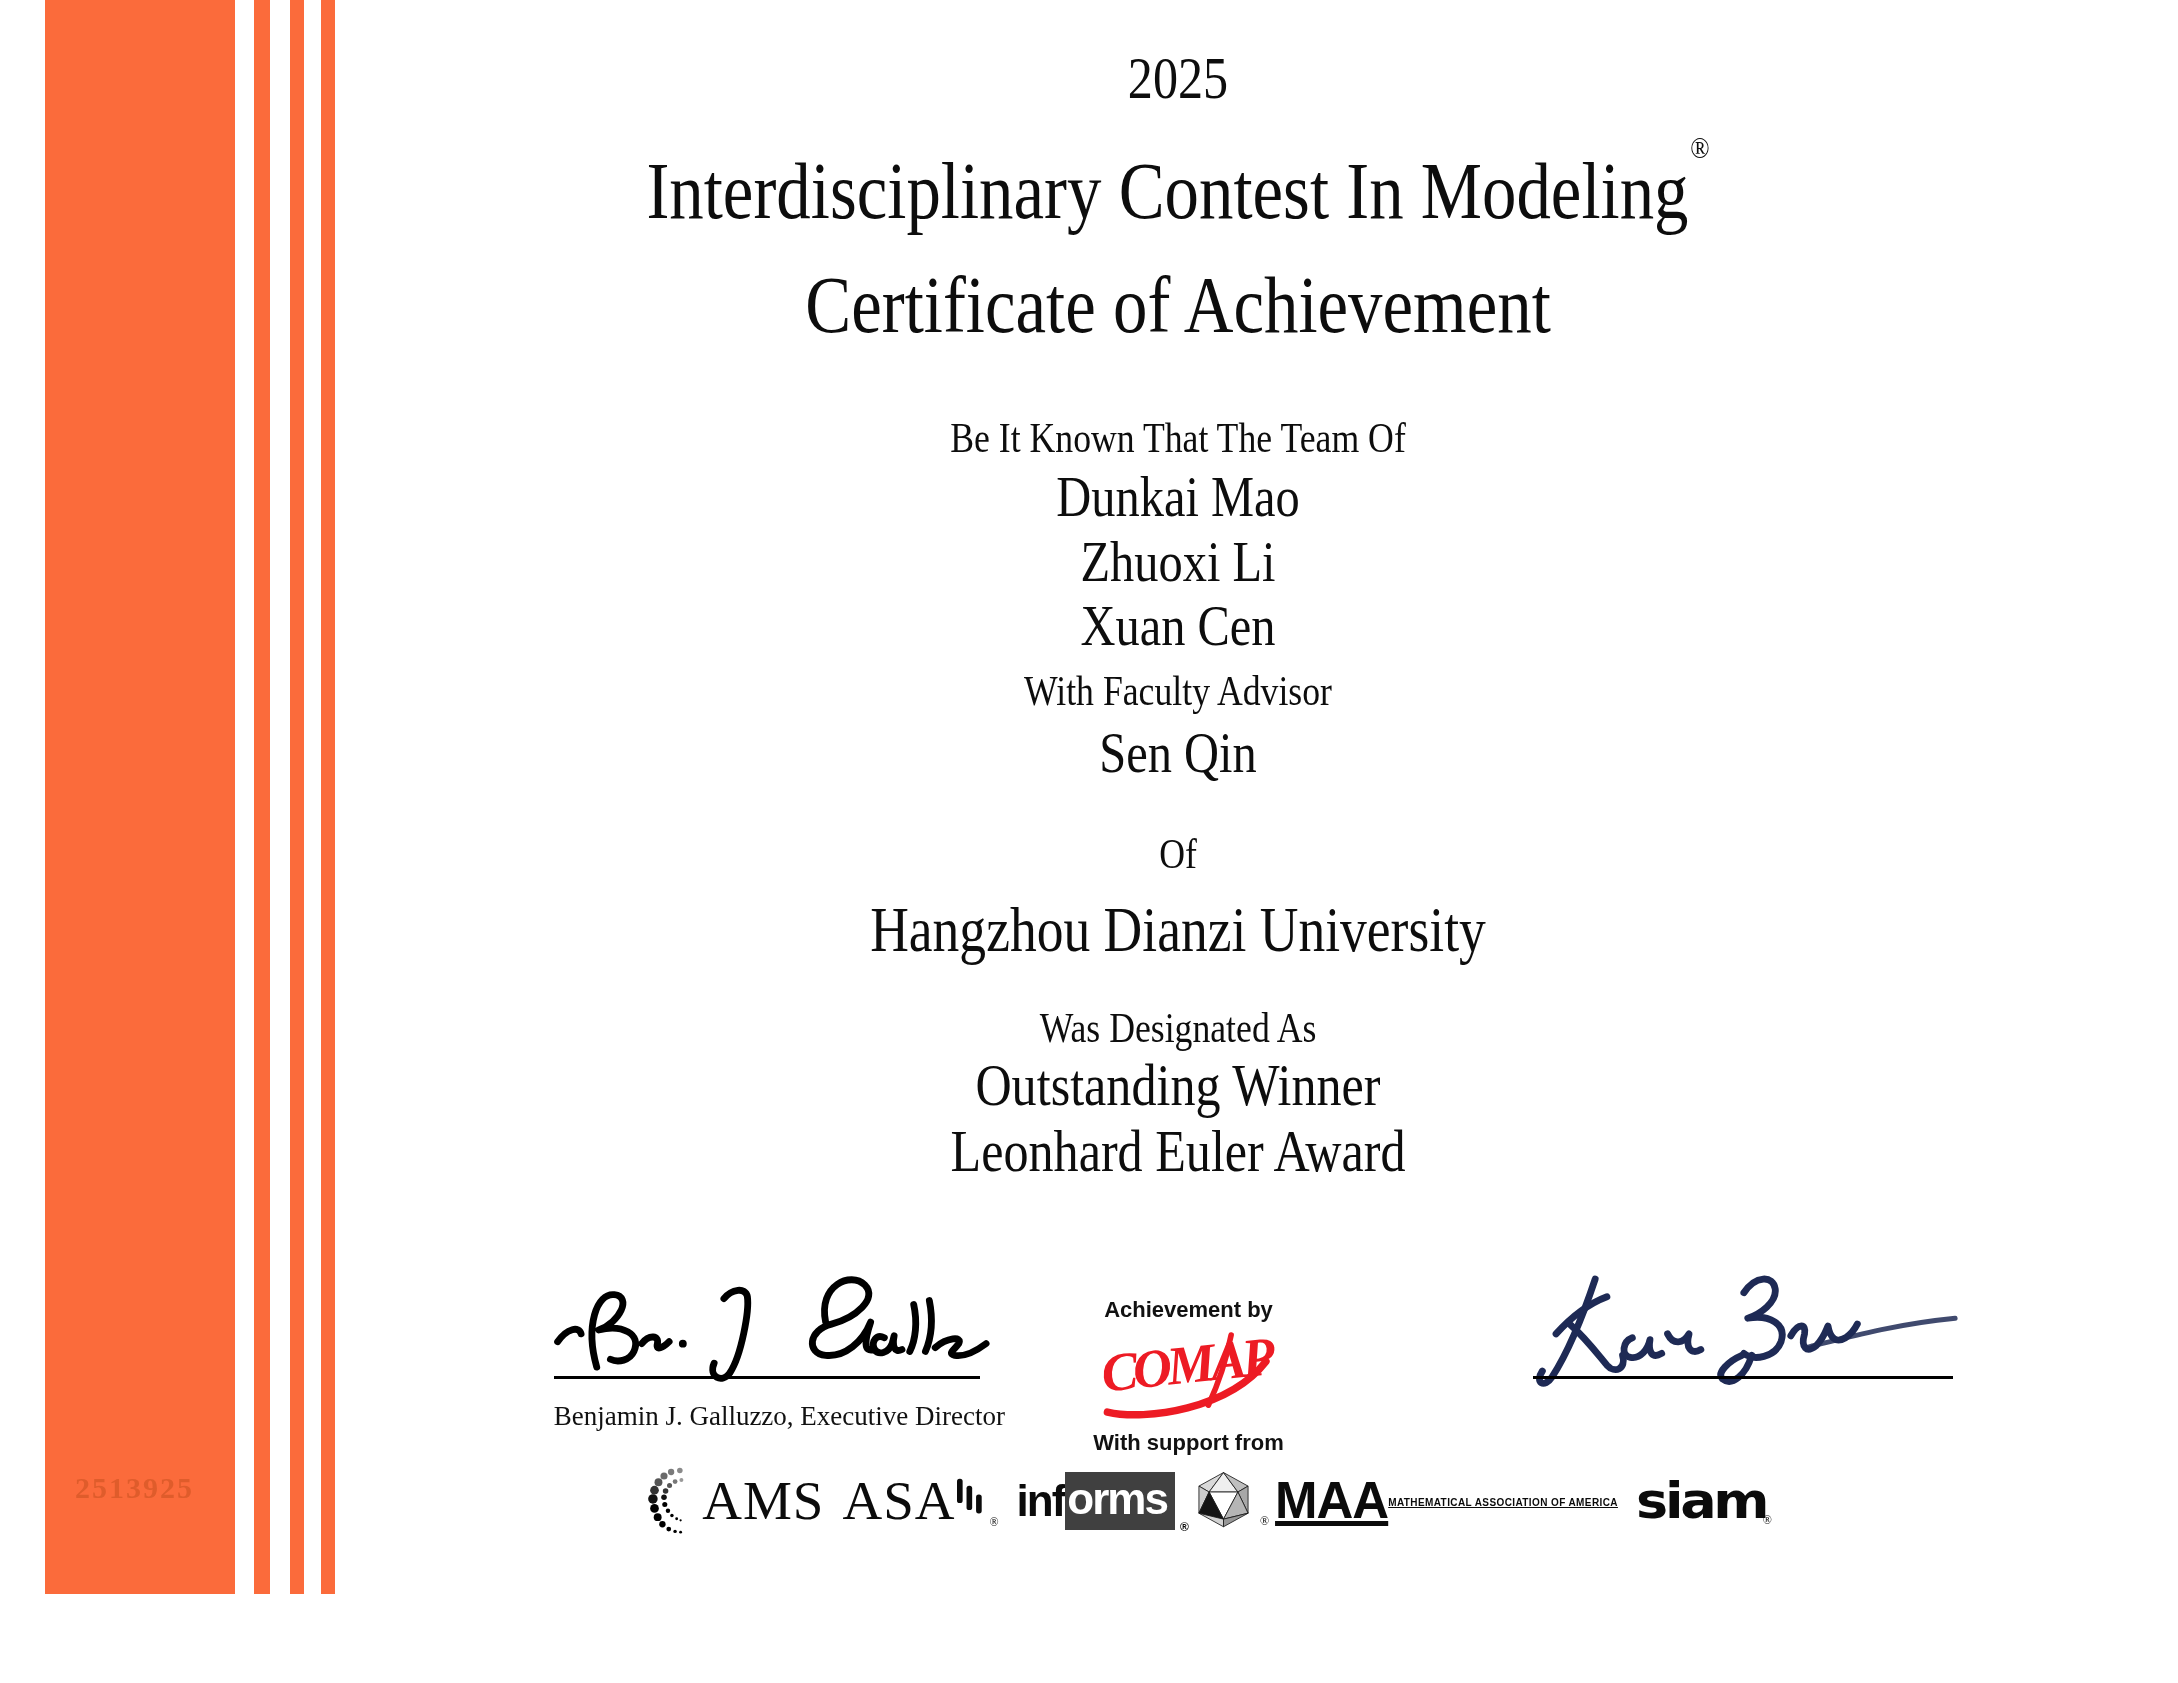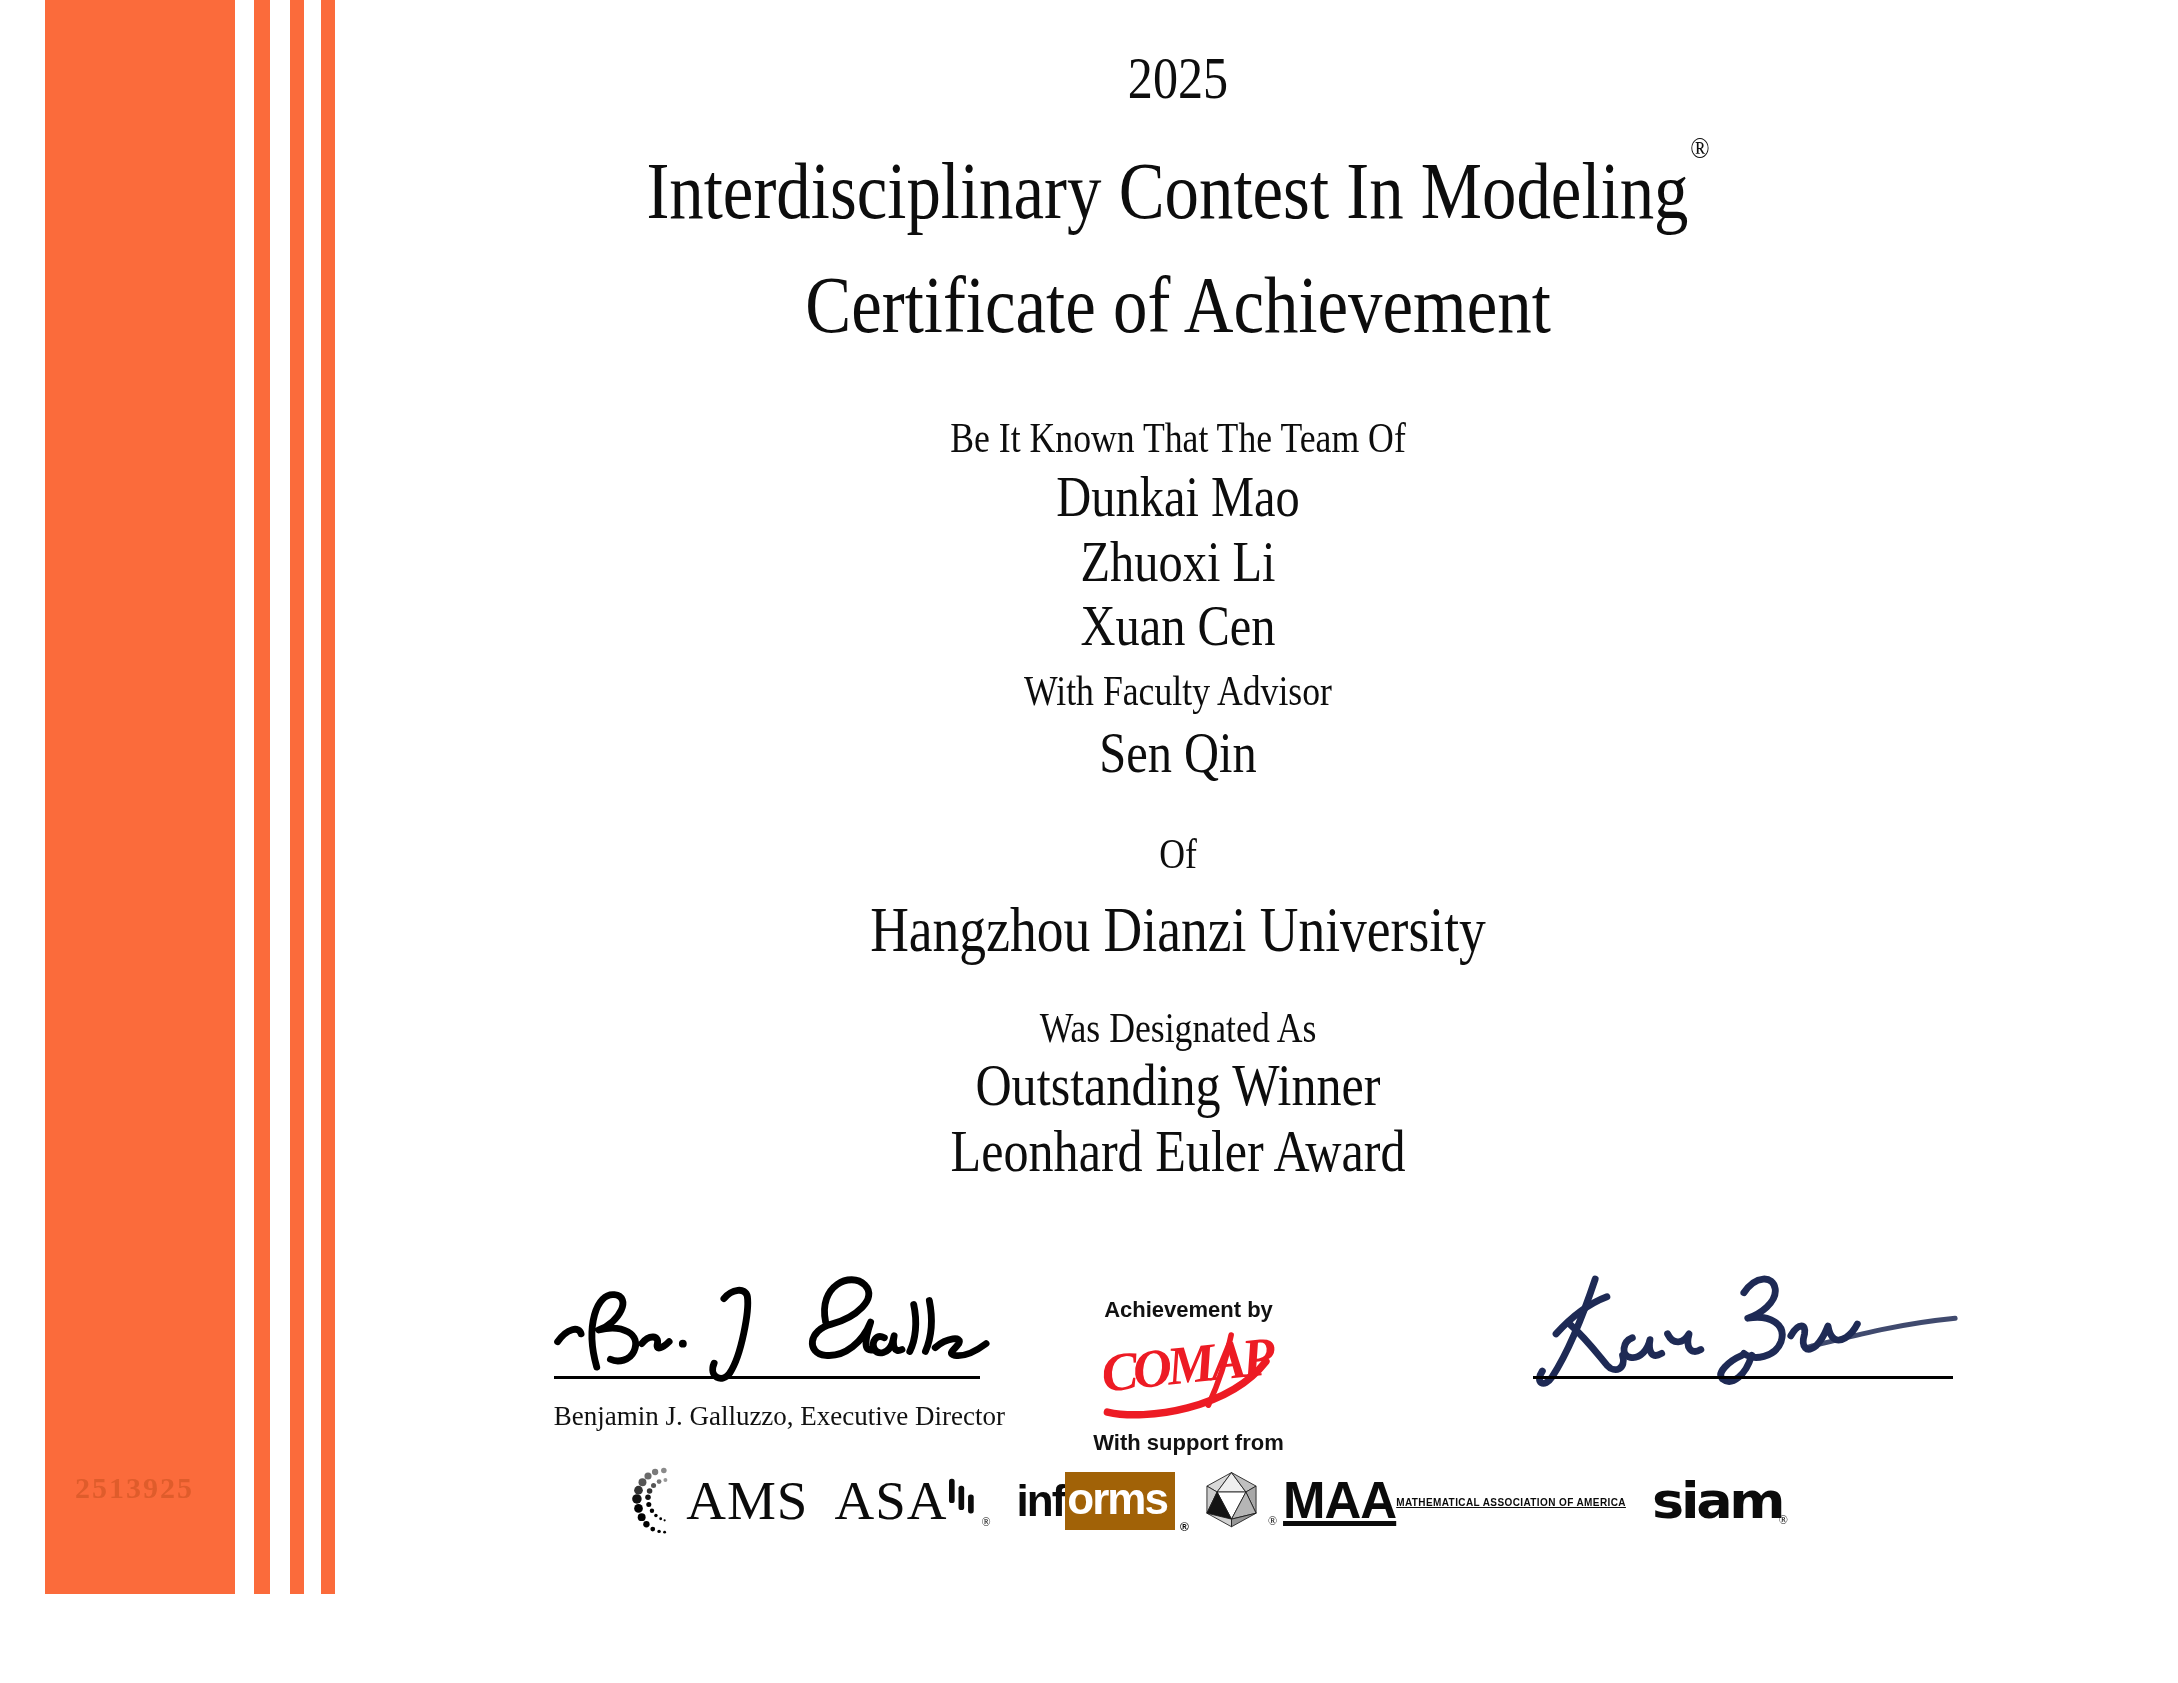--- a/index.html
+++ b/index.html
@@ -51,26 +51,26 @@
 
   
   .admin-label{position:absolute;left:1040px;width:297px;text-align:center;
     font-family:"Liberation Sans","DejaVu Sans",sans-serif;font-weight:bold;font-size:22px;color:#111;}
   .admin-top{top:1297px;}
   .admin-bottom{top:1430px;}
   .comap-svg{position:absolute;left:1093px;top:1321px;width:190px;height:103px;}
 
   
   .logo-row{position:absolute;left:748px;top:1455px;width:921px;height:91px;
-    display:flex;align-items:center;justify-content:center;gap:26px;color:#0b0b0b;}
+    display:flex;align-items:center;justify-content:center;gap:18px;color:#0b0b0b;}
   .logo{display:flex;align-items:center;}
   .serif-logo-text{font-family:"Liberation Serif","DejaVu Serif",serif;font-size:55px;letter-spacing:1px;color:#0b0b0b;}
   .informs-wrap{position:relative;display:flex;align-items:center;
     font-family:Liberation Sans, sans-serif;font-weight:bold;font-size:44px;letter-spacing:-2px;}
-  .informs-box{background:#a16207;color:#fff;padding:2px 8px 6px 2px;margin-left:1px;text-align:right;}
+  .informs-box{background:#404040;color:#fff;padding:2px 8px 6px 2px;margin-left:1px;text-align:right;}
   .informs-reg{position:absolute;right:-14px;bottom:-4px;font-size:12px;letter-spacing:0;}
   .maa-col{display:flex;align-items:center;margin-left:6px;text-decoration:underline;}
   .maa-text{font-family:"Liberation Sans","DejaVu Sans",sans-serif;font-weight:bold;font-size:51px;letter-spacing:-1px;line-height:0.9;}
   .maa-tagline{font-family:"Liberation Sans","DejaVu Sans",sans-serif;font-weight:bold;font-size:10px;
     letter-spacing:0.4px;margin-top:4px;white-space:nowrap;}
   .siam-wrap{position:relative;display:flex;align-items:flex-end;}
   .siam-text{font-family:"DejaVu Sans","Liberation Sans",sans-serif;font-weight:bold;font-size:50px;
     letter-spacing:-3px;transform:scaleX(1.08);transform-origin:left center;}
   .tiny-reg{font-size:12px;align-self:flex-end;margin-left:6px;margin-bottom:2px;}
   .asa-mark{margin-left:2px;margin-top:-8px;}

